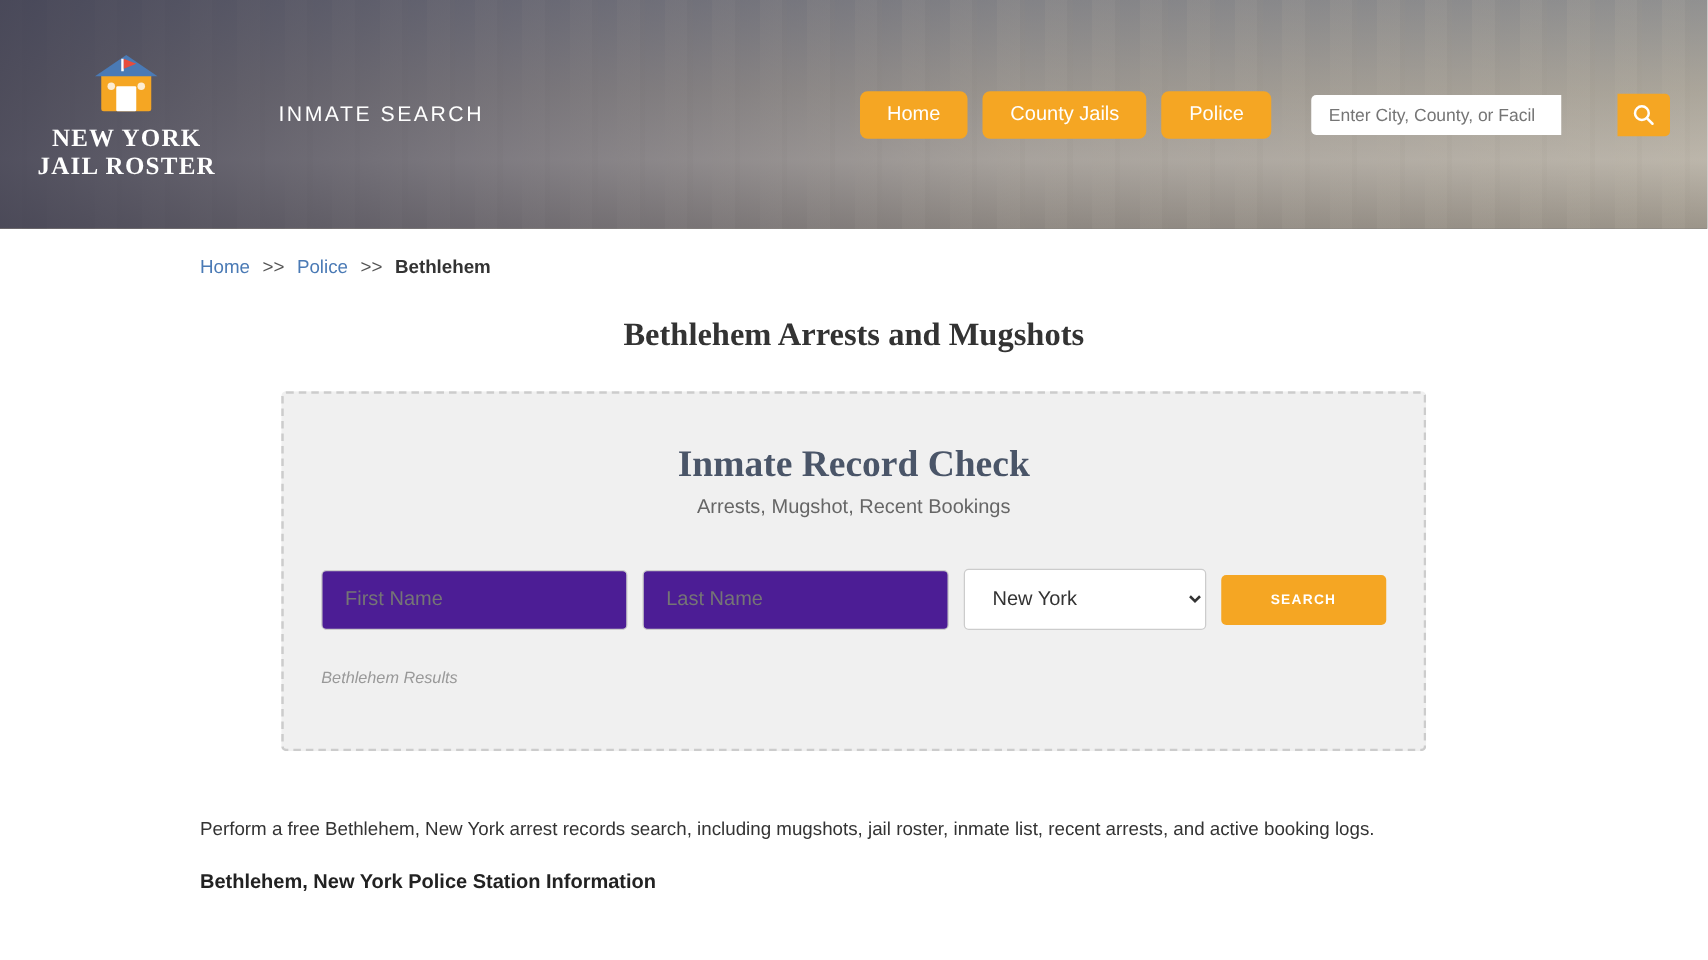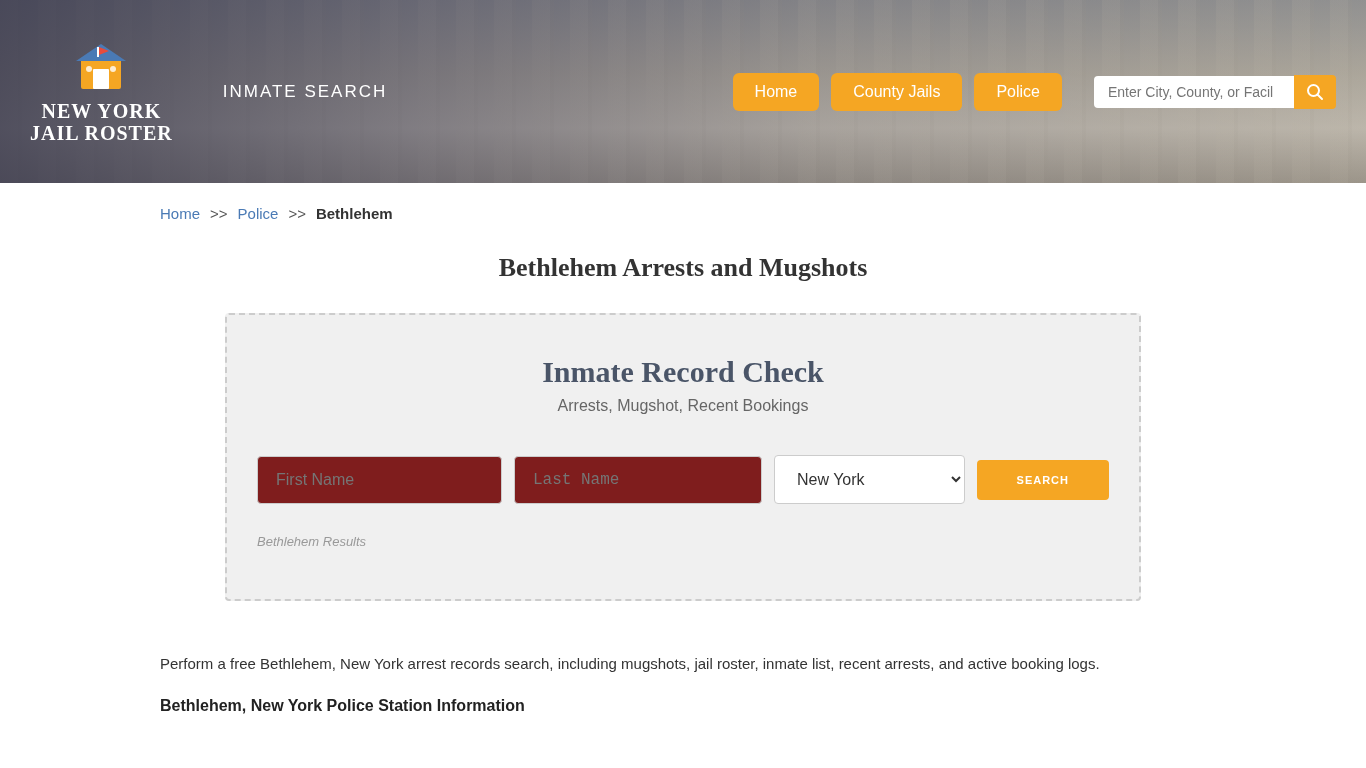--- a/index.html
+++ b/index.html
@@ -99,20 +99,21 @@
       border-radius: 6px;
       font-size: 16px;
       font-family: Arial, sans-serif;
       cursor: pointer;
       font-weight: 500;
     }
     .search-area {
       display: flex;
       align-items: center;
       margin-left: 20px;
+      gap: 45px;
     }
     .search-input-header {
       padding: 8px 14px;
       font-size: 14px;
       border: none;
       border-radius: 4px 0 0 4px;
       width: 200px;
       font-family: Arial, sans-serif;
       outline: none;
       color: #999;
@@ -194,30 +195,29 @@
       align-items: center;
     }
     .form-input {
       padding: 14px 18px;
       font-size: 16px;
       border: 1px solid #ccc;
       border-radius: 4px;
       font-family: Arial, sans-serif;
       color: #999;
       outline: none;
-      background: #7f1d1d;
+      background: #4c1d95;
     }
     .form-input-first {
       width: 260px;
       margin-right: 12px;
     }
     .form-input-last {
       width: 260px;
       margin-right: 12px;
-      font-family: Liberation Mono, monospace;
     }
     .form-select {
       width: 270px;
       padding: 14px 18px;
       font-size: 16px;
       border: 1px solid #ccc;
       border-radius: 4px;
       font-family: Arial, sans-serif;
       color: #333;
       background: #fff;

